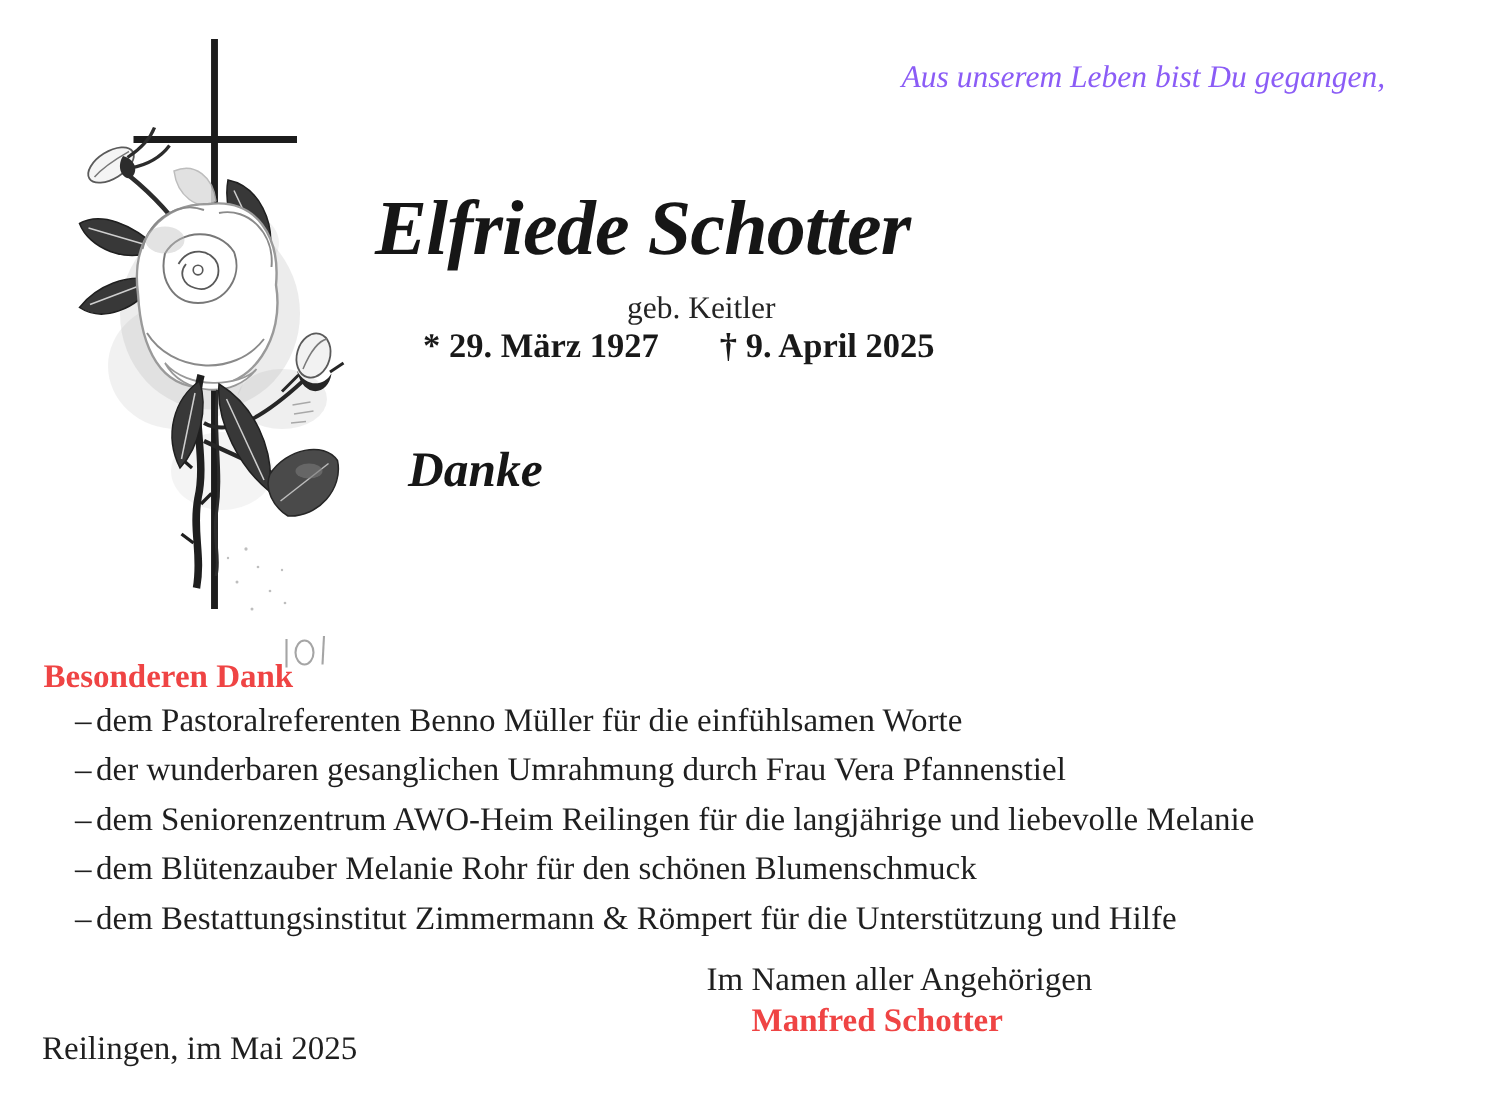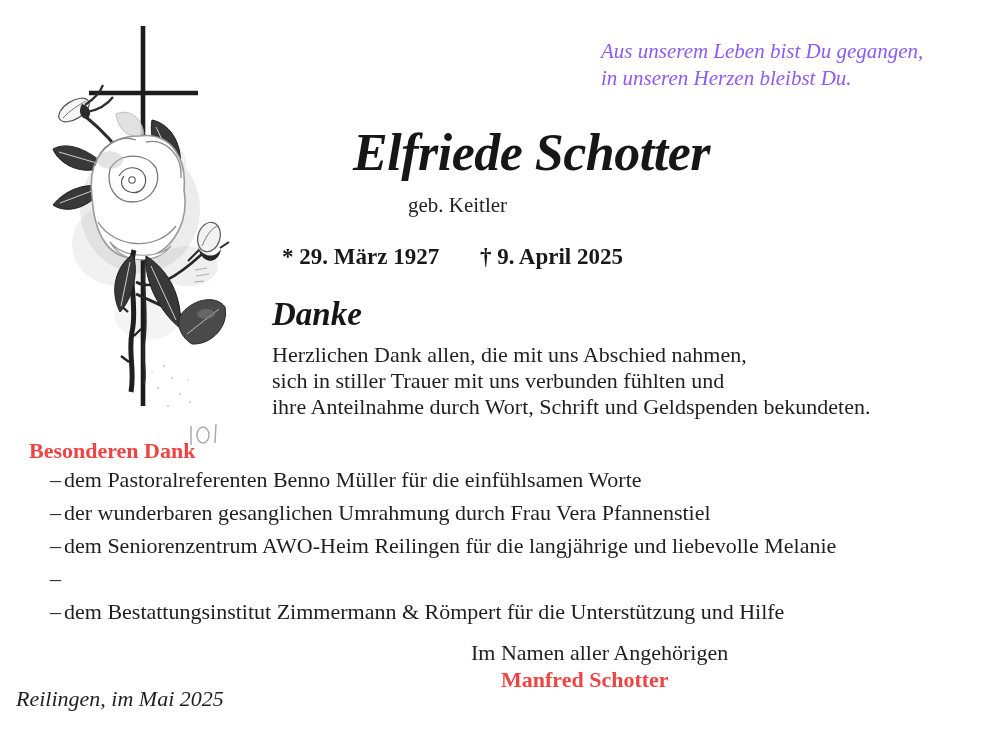--- a/index.html
+++ b/index.html
@@ -31,44 +31,44 @@
     line-height: 27px;
     color: #8b5cf6;
     white-space: nowrap;
   }
 
   .name {
     position: absolute;
     left: 250px;
     top: 122px;
     width: 460px;
-    text-align: right;
+    text-align: left;
     font-size: 52px;
     line-height: 62px;
     font-weight: bold;
     font-style: italic;
     letter-spacing: -0.5px;
     color: #161616;
     white-space: nowrap;
   }
 
   .maiden {
     position: absolute;
-    left: 240px;
+    left: 250px;
     top: 193px;
     width: 435px;
     text-align: center;
     font-size: 21px;
     color: #242424;
   }
 
   .dates {
     position: absolute;
     left: 282px;
-    top: 244px;
+    top: 218px;
     font-size: 23px;
     font-weight: bold;
     color: #191919;
     white-space: nowrap;
   }
   .dates .death { margin-left: 35px; }
 
   .thanks-heading {
     position: absolute;
     left: 272px;
@@ -121,26 +121,25 @@
     top: 639px;
     font-size: 22px;
     line-height: 27px;
     color: #1f1f1f;
     white-space: nowrap;
   }
   .closing .closing-name { font-weight: bold; color: #ef4444; margin-left: 30px; }
 
   .place-date {
     position: absolute;
-    left: 16px;
+    left: 28px;
     top: 686px;
     font-size: 22px;
     color: #1f1f1f;
     white-space: nowrap;
-    font-style: italic;
   }
 </style>
 </head>
 <body>
 
 <div class="page">
 
   <svg class="artwork" viewBox="0 0 220 445" xmlns="http://www.w3.org/2000/svg" aria-hidden="true">
 
     <ellipse cx="100" cy="195" rx="60" ry="64" fill="#a8a8a8" opacity="0.22"></ellipse>
@@ -215,53 +214,48 @@
 
     <g stroke="#8f8f8f" stroke-width="1.4" fill="none" opacity="0.8">
       <ellipse cx="163" cy="421" rx="6" ry="8"></ellipse>
       <path d="M151,412 L151,431"></path>
       <path d="M176,410 L175,429"></path>
     </g>
   </svg>
 
   <div class="quote">
     <div>Aus unserem Leben bist Du gegangen,</div>
-    <div>in unseren Herzen bleibst Du.</div>
   </div>
 
   <div class="name">Elfriede Schotter</div>
   <div class="maiden">geb. Keitler</div>
   <div class="dates">
     <span class="birth">* 29. März 1927</span>
     <span class="death">† 9. April 2025</span>
   </div>
 
   <div class="thanks-heading">Danke</div>
-  <div class="thanks-body">
-    <div>Herzlichen Dank allen, die mit uns Abschied nahmen,</div>
-    <div>sich in stiller Trauer mit uns verbunden fühlten und</div>
-    <div>ihre Anteilnahme durch Wort, Schrift und Geldspenden bekundeten.</div>
-  </div>
 
   <div class="special-heading">Besonderen Dank</div>
   <div class="special-list">
     <div class="special-item">
       <span class="dash">–</span>
       <span>dem Pastoralreferenten Benno Müller für die einfühlsamen Worte</span>
     </div>
     <div class="special-item">
       <span class="dash">–</span>
       <span>der wunderbaren gesanglichen Umrahmung durch Frau Vera Pfannenstiel</span>
     </div>
     <div class="special-item">
       <span class="dash">–</span>
       <span>dem Seniorenzentrum AWO-Heim Reilingen für die langjährige und liebevolle Melanie</span>
     </div>
     <div class="special-item">
       <span class="dash">–</span>
+      <span>dem Blütenzauber Melanie Rohr für den schönen Blumenschmuck</span>
     </div>
     <div class="special-item">
       <span class="dash">–</span>
       <span>dem Bestattungsinstitut Zimmermann &amp; Römpert für die Unterstützung und Hilfe</span>
     </div>
   </div>
 
   <div class="closing">
     <div>Im Namen aller Angehörigen</div>
     <div class="closing-name">Manfred Schotter</div>

